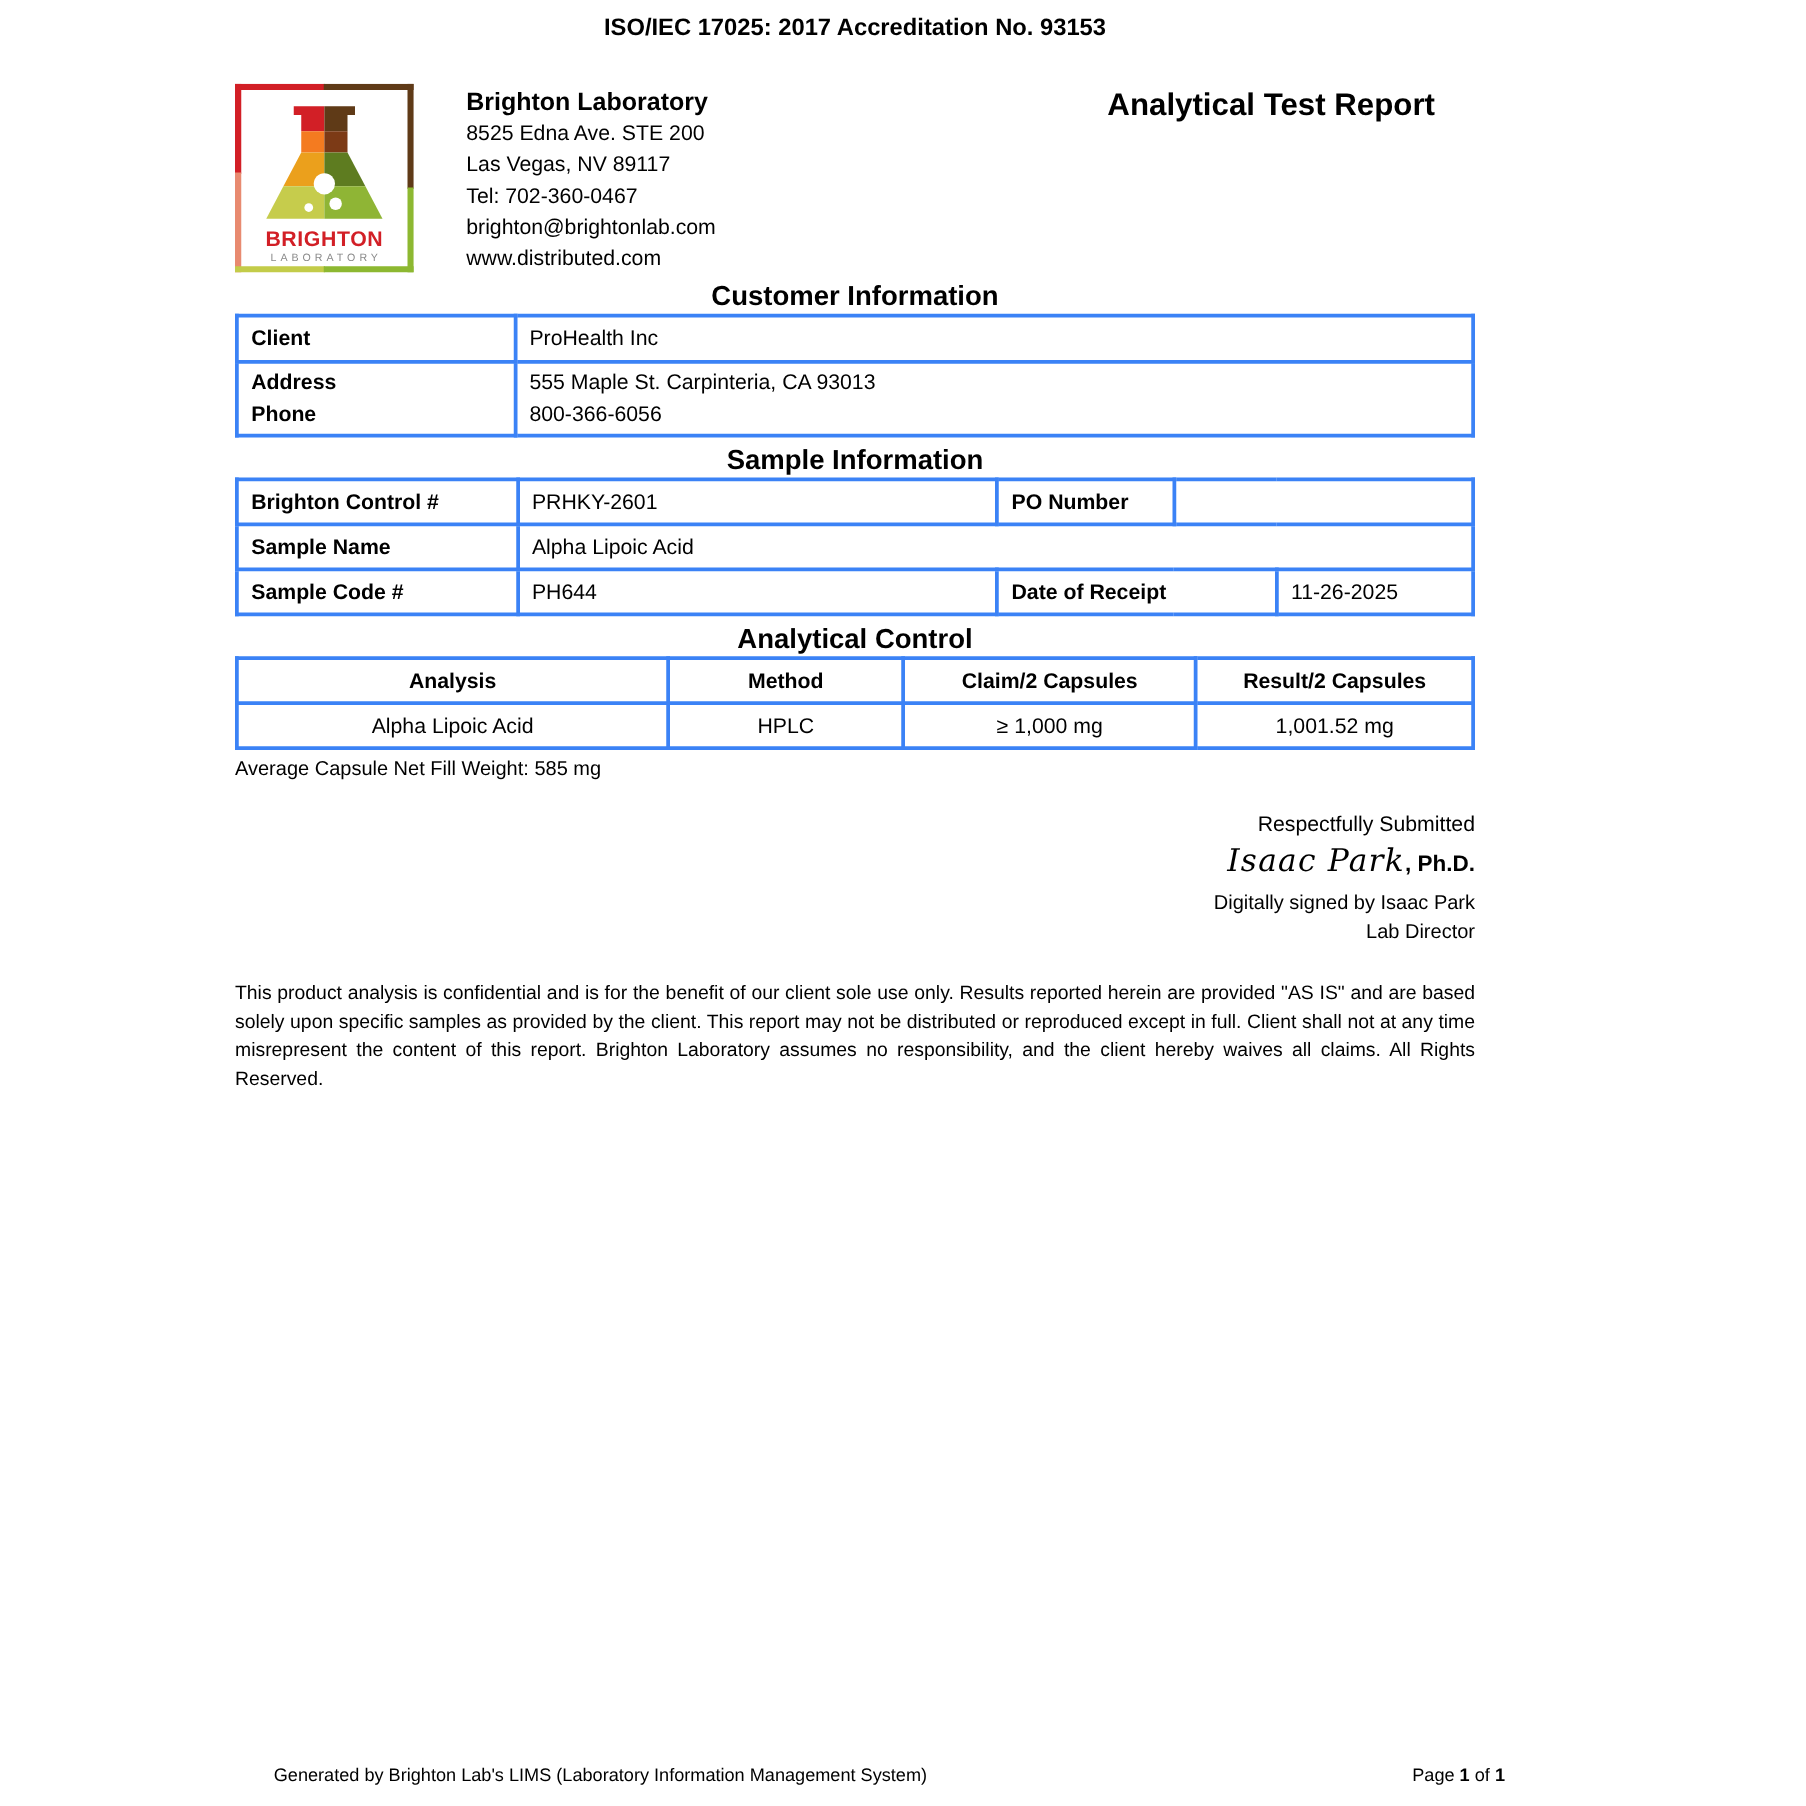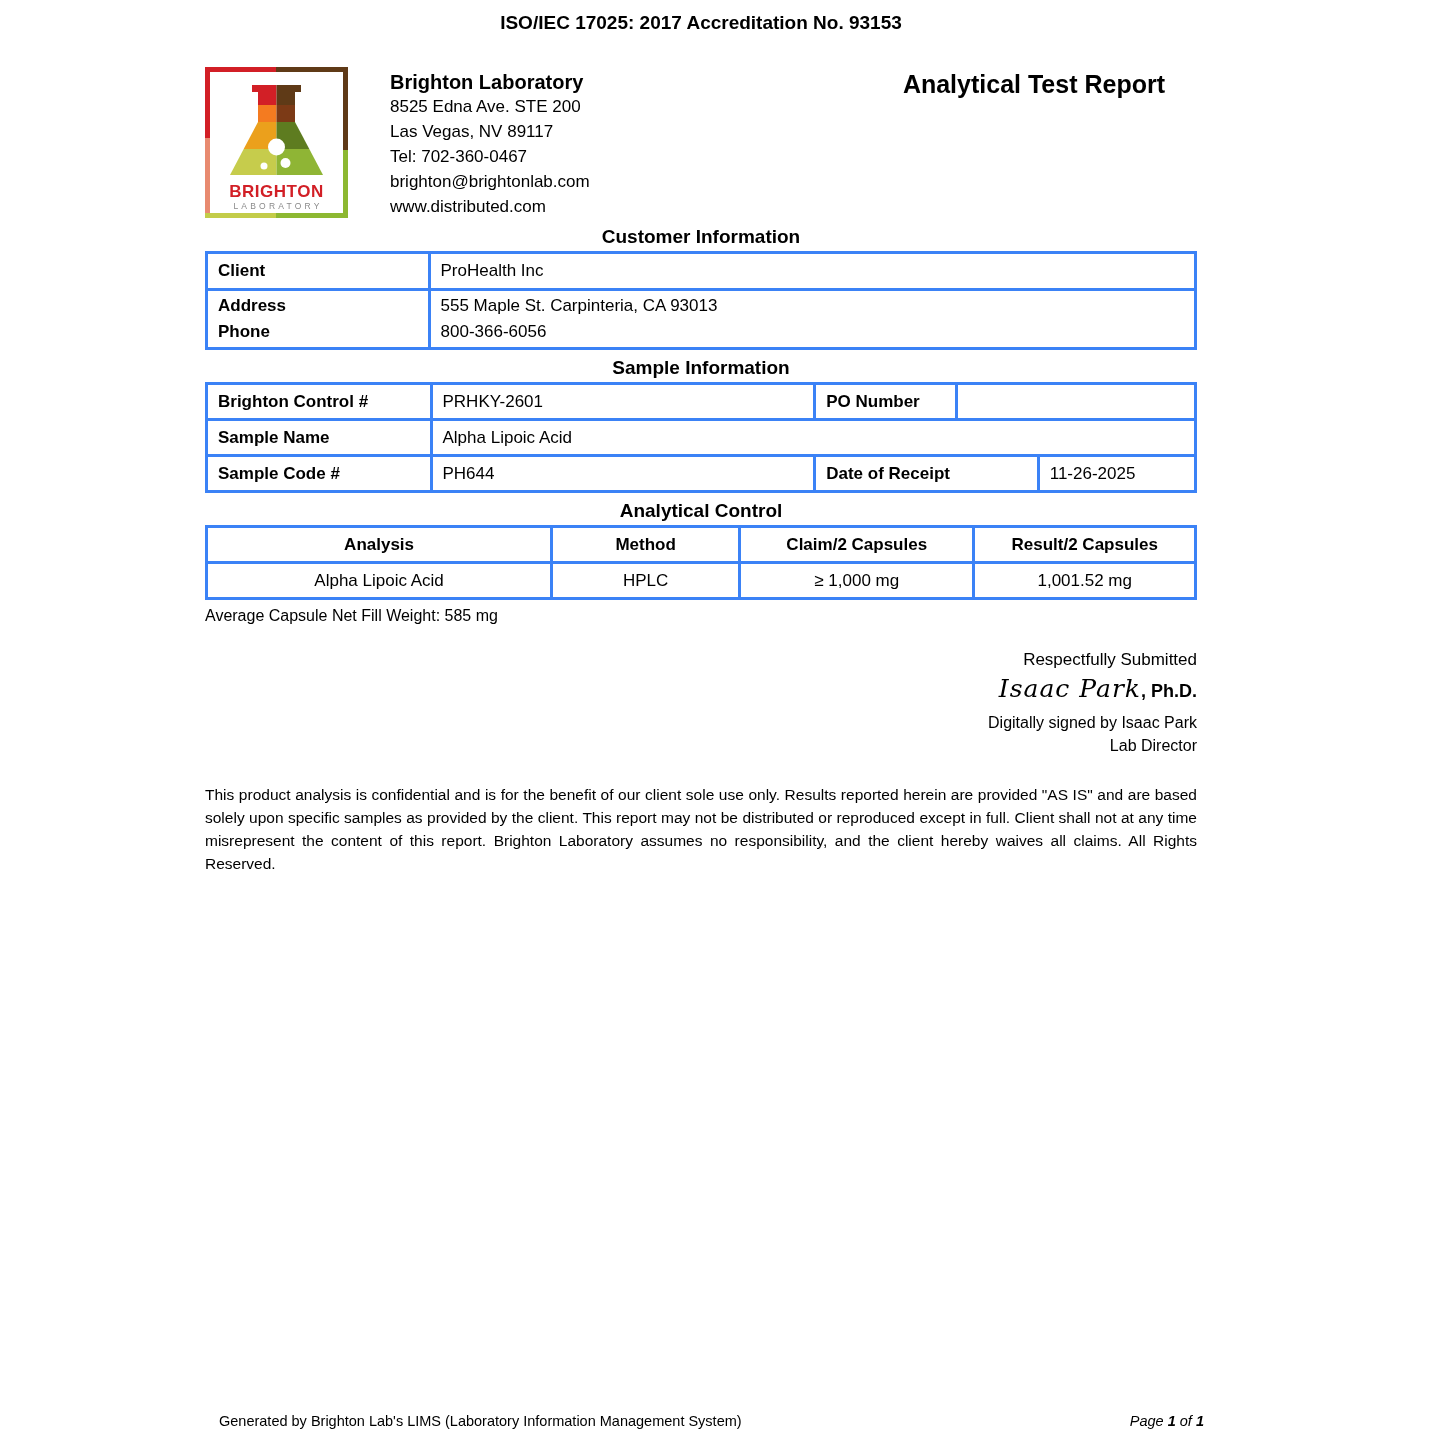--- a/index.html
+++ b/index.html
@@ -6,21 +6,21 @@
   body {
     width:1445px; height:1445px;
     background:#ffffff;
     font-family:"Liberation Sans", sans-serif;
     color:#000;
     position:relative;
     overflow:hidden;
   }
   .page {
     position:absolute;
-    left:205px; top:0;
+    left:188px; top:0;
     width:992px;
   }
   .iso-line {
     text-align:center;
     font-weight:bold;
     font-size:19px;
     line-height:24px;
     margin-top:11px;
   }
   .header-row {
@@ -37,21 +37,21 @@
     margin-right:32px;
     font-weight:bold;
     font-size:25px;
     line-height:30px;
     margin-top:2px;
     white-space:nowrap;
   }
   .section-heading {
     text-align:center;
     font-weight:bold;
-    font-size:19px;
+    font-size:22px;
     line-height:24px;
     margin-top:6px;
   }
   table {
     width:100%;
     border-collapse:collapse;
     table-layout:fixed;
     margin-top:2px;
   }
   td {
@@ -92,21 +92,21 @@
   .footer {
     position:absolute;
     left:219px;
     width:985px;
     bottom:16px;
     display:flex;
     justify-content:space-between;
     align-items:baseline;
     font-size:14.5px;
   }
-  .footer-page { white-space:pre;font-style:italic; }
+  .footer-page { white-space:pre; }
   .footer-page .b { font-weight:bold; }
 </style>
 </head>
 <body>
 
 <div class="page">
 
   <div class="iso-line">ISO/IEC 17025: 2017 Accreditation No. 93153</div>
 
   <div class="header-row">

